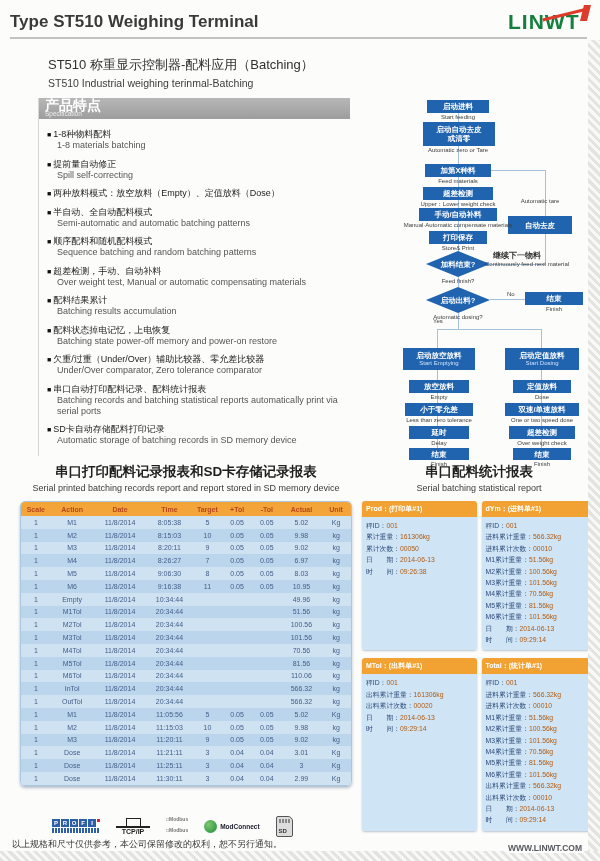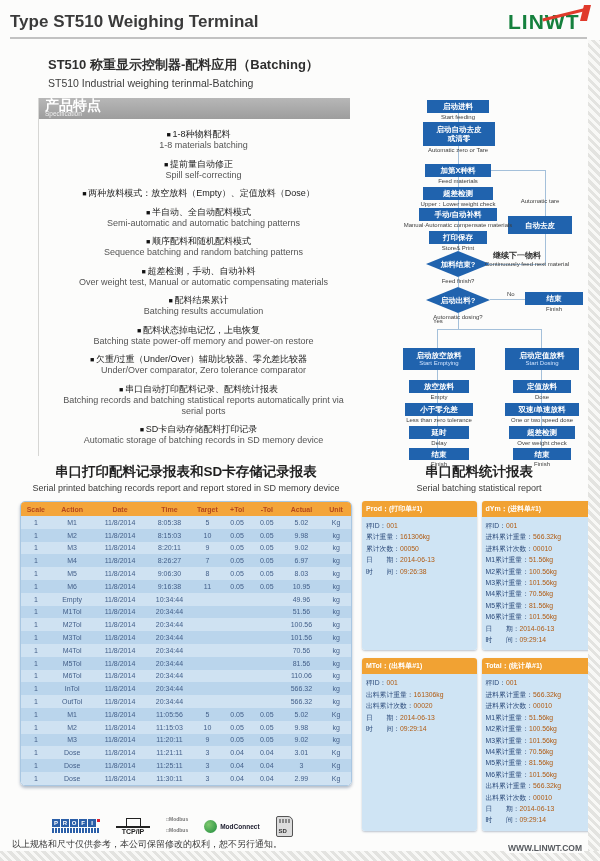--- a/index.html
+++ b/index.html
@@ -13,29 +13,29 @@
   
   .hdr-title { position:absolute; left:10px; top:12px; font-size:17px; font-weight:bold; color:#3a3a3a; }
   .hdr-rule { position:absolute; left:10px; top:37px; width:577px; height:2px; background:#c2c2c2; }
   .logo { position:absolute; right:14px; top:6px; width:78px; height:28px; }
   .logo .txt { position:absolute; left:0; top:4px; font-size:21px; font-weight:bold; color:#15803d; letter-spacing:1px; }
   .logo .slash { position:absolute; right:-2px; top:7px; width:46px; height:3px; background:#e03a2b; transform:rotate(-14deg); }
   .logo .cap { position:absolute; right:-3px; top:-1px; width:7px; height:16px; background:#e03a2b; transform:skewX(-14deg); }
 
   
   .doc-title { position:absolute; left:48px; top:56px; }
-  .doc-title .cn { font-size:13px; font-weight:bold; color:#2f2f2f;text-align:center; }
+  .doc-title .cn { font-size:13px; font-weight:normal; color:#2f2f2f;text-align:center; }
   .doc-title .en { font-size:10.5px; color:#3c3c3c; margin-top:3px; }
 
   
   .feat-panel { position:absolute; left:38px; top:98px; width:312px; height:358px; border-left:1px solid #d6d6d4; }
   .feat-hd { height:21px; background:linear-gradient(#b7b7b7,#9d9d9d); padding:2px 6px; }
   .feat-hd .cn { font-size:14px; font-weight:bold; color:#fff; line-height:10px; }
   .feat-hd .en { font-size:6.5px; color:#eee; line-height:8px; }
-  .feat-list { list-style:none; padding:10px 0 0 8px;text-align:center; }
+  .feat-list { list-style:none; padding:10px 0 0 8px; }
   .feat-item { margin-bottom:7.5px; }
   .feat-item .cn { font-size:9px; color:#222; line-height:11px; }
   .feat-item .cn::before { content:"■ "; font-size:7px; color:#111; }
   .feat-item .en { font-size:9px; color:#555; line-height:11px; padding-left:10px; }
 
   
   #flowchart { position:absolute; left:393px; top:96px; width:207px; height:370px; }
   .fnode { position:absolute; background:#2063ae; color:#fff; text-align:center; z-index:2;
            display:flex; flex-direction:column; justify-content:center; }
   .fnode .cn { font-size:7.5px; font-weight:bold; line-height:9px; }

